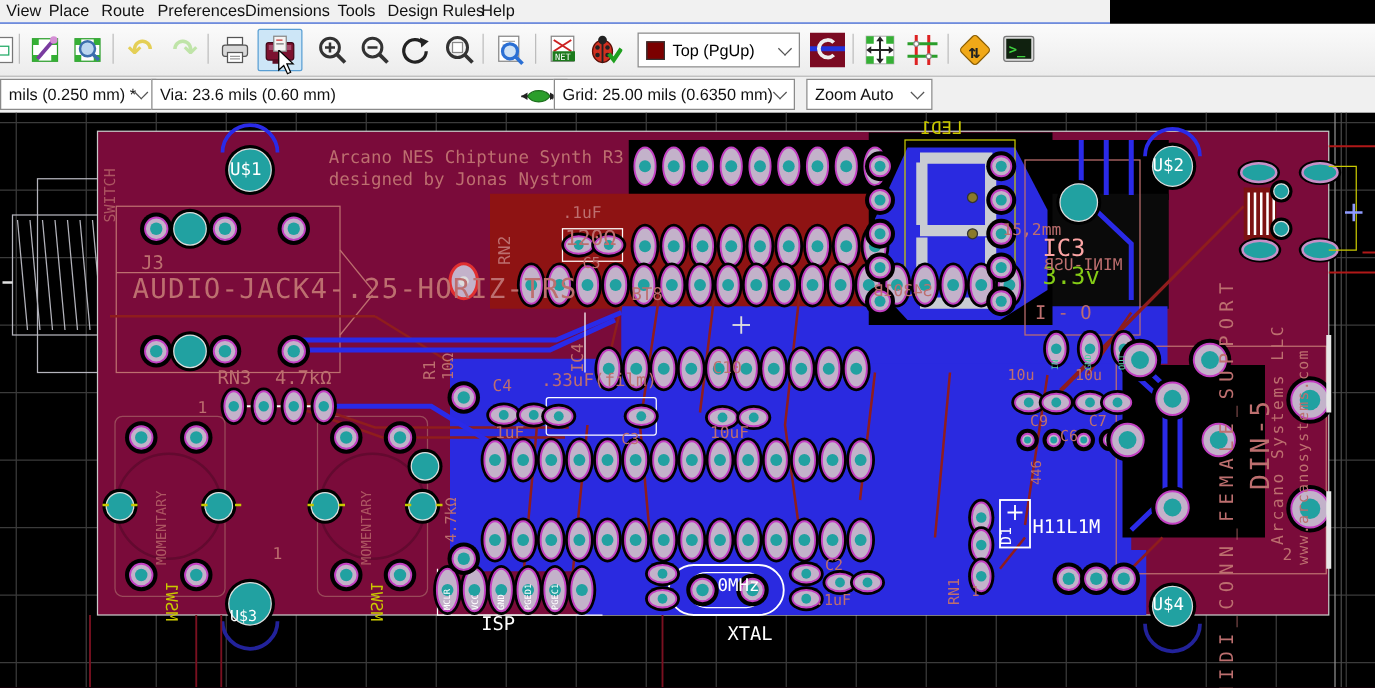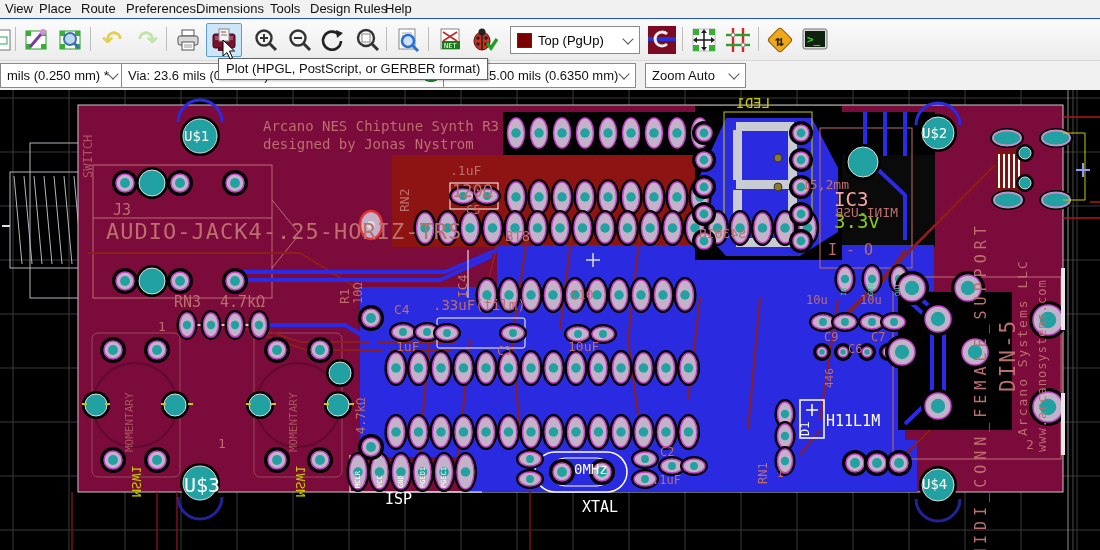--- a/index.html
+++ b/index.html
@@ -1,18 +1,18 @@
 <!DOCTYPE html>
 <html><head>
 <meta charset="utf-8">
 <style>
   html,body{margin:0;padding:0;background:#000;}
   #app{position:relative;width:1100px;height:550px;overflow:hidden;font-family:"Liberation Sans",sans-serif;background:#000;}
   
-  #menubar{position:absolute;left:0;top:0;width:1100px;height:18px;background:#f1f1f1;border-bottom:1px solid #1d4ed8;}
+  #menubar{position:absolute;left:0;top:0;width:888px;height:18px;background:#f1f1f1;border-bottom:1px solid #1d4ed8;}
   .menu-item{position:absolute;top:0;height:18px;line-height:18px;font-size:13px;color:#111;padding:0 3px;cursor:default;}
   
   #toolbar{position:absolute;left:0;top:19px;width:1100px;height:41px;background:linear-gradient(#fbfbfb,#ececec);border-bottom:1px solid #d9d9d9;}
   .tbtn{position:absolute;top:5px;width:30px;height:30px;display:flex;align-items:center;justify-content:center;border:1px solid transparent;border-radius:2px;}
   .tbtn.sel{background:#cde6f7;border:1px solid #5a9fd4;}
   .tsep{position:absolute;top:8px;width:1px;height:24px;background:#bdbdbd;}
   .uarrow{font-family:"DejaVu Sans",sans-serif;font-size:24px;line-height:24px;font-weight:bold;}
   #layer-combo{position:absolute;left:510px;top:7px;width:128px;height:26px;background:#fff;border:1px solid #8a8a8a;display:flex;align-items:center;font-size:13px;}
   .chev{width:7px;height:7px;border-right:1.6px solid #555;border-bottom:1.6px solid #555;transform:rotate(45deg);margin:-3px 7px 0 auto;flex:none;}
   .swatch{width:13px;height:13px;background:#7b0000;border:1px solid #333;margin:0 6px;flex:none;}
@@ -234,21 +234,20 @@
     <div class="combo" style="left:443px;width:185px">
       <span>Grid: 25.00 mils (0.6350 mm)</span>
         <span class="chev"></span>
     </div>
     <div class="combo" style="left:645px;width:93px">
       <span>Zoom Auto</span>
         <span class="chev"></span>
     </div>
   </div>
 
-  <div id="tooltip">Plot (HPGL, PostScript, or GERBER format)</div>
 
   <div id="cursor">
     <svg width="16" height="22">
         <polygon points="1,0 1,16 5,12.5 8,19 10.5,17.8 7.5,11 12.5,11" fill="#fff" stroke="#000" stroke-width="1"></polygon>
       </svg>
   </div>
 
   <svg id="pcb" style="position:absolute;left:0;top:90px;z-index:10" width="1100" height="460" viewBox="0 90 1100 460">
       <rect x="0" y="90" width="1100" height="460" fill="#000" stroke="none" stroke-width="1" rx="0"></rect>
       <line x1="13" y1="90" x2="13" y2="550" stroke="#3b3b3b" stroke-width="1"></line>
@@ -936,21 +935,21 @@
       <div class="lbl" style="left: 1016px; top: 436px; font-size: 13px; color: rgb(189, 111, 111); letter-spacing: 2px; transform: rotate(-90deg);">Arcano Systems LLC</div>
       <div class="lbl" style="left: 1036px; top: 452px; font-size: 12px; color: rgb(189, 111, 111); letter-spacing: 1px; transform: rotate(-90deg);">www.arcanosystems.com</div>
       <div class="lbl" style="left: 1026px; top: 438px; font-size: 13px; color: rgb(189, 111, 111); letter-spacing: 0px;">2</div>
       <div class="lbl" style="left: 143px; top: 497px; font-size: 13px; color: rgb(201, 201, 0); letter-spacing: 0px; transform: rotate(90deg) scale(-1, 1);">MSW1</div>
       <div class="lbl" style="left: 307px; top: 497px; font-size: 13px; color: rgb(201, 201, 0); letter-spacing: 0px; transform: rotate(90deg) scale(-1, 1);">MSW1</div>
       <div class="lbl" style="left: 124px; top: 452px; font-size: 11px; color: rgba(189, 111, 111, 0.75); letter-spacing: 0px; transform: rotate(-90deg);">MOMENTARY</div>
       <div class="lbl" style="left: 288px; top: 452px; font-size: 11px; color: rgba(189, 111, 111, 0.75); letter-spacing: 0px; transform: rotate(-90deg);">MOMENTARY</div>
       <div class="lbl" style="left: 82px; top: 178px; font-size: 12px; color: rgba(189, 111, 111, 0.75); letter-spacing: 0px; transform: rotate(-90deg);">SWITCH</div>
       <div class="lbl" style="left: 184px; top: 129px; font-size: 14px; color: rgb(255, 255, 255); letter-spacing: 0px;">U$1</div>
       <div class="lbl" style="left: 922px; top: 126px; font-size: 14px; color: rgb(255, 255, 255); letter-spacing: 0px;">U$2</div>
-      <div class="lbl" style="left: 184px; top: 475px; font-size: 20px; color: rgb(255, 255, 255); letter-spacing: 0px;">U$3</div>
+      <div class="lbl" style="left: 184px; top: 487px; font-size: 12px; color: rgb(255, 255, 255); letter-spacing: 0px;">U$3</div>
       <div class="lbl" style="left: 922px; top: 477px; font-size: 14px; color: rgb(255, 255, 255); letter-spacing: 0px;">U$4</div>
       <div class="lbl" style="left: 898px; top: 206px; font-size: 13px; color: rgb(189, 111, 111); letter-spacing: 0px; transform: scale(-1, 1);">MINI-USB</div>
       <div class="lbl" style="left: 355px; top: 488px; font-size: 7px; color: rgb(255, 255, 255); transform: rotate(-90deg);">MCLR</div>
       <div class="lbl" style="left: 376.5px; top: 488px; font-size: 7px; color: rgb(255, 255, 255); transform: rotate(-90deg);">VCC</div>
       <div class="lbl" style="left: 398px; top: 488px; font-size: 7px; color: rgb(255, 255, 255); transform: rotate(-90deg);">GND</div>
       <div class="lbl" style="left: 419.5px; top: 488px; font-size: 7px; color: rgb(255, 255, 255); transform: rotate(-90deg);">PGED1</div>
       <div class="lbl" style="left: 441px; top: 488px; font-size: 7px; color: rgb(255, 255, 255); transform: rotate(-90deg);">PGEC1</div>
       <div class="lbl" style="left: 841px; top: 296px; font-size: 7px; color: rgb(82, 201, 163); transform: rotate(-90deg);">IN</div>
       <div class="lbl" style="left: 868px; top: 296px; font-size: 7px; color: rgb(82, 201, 163); transform: rotate(-90deg);">GND</div>
       <div class="lbl" style="left: 895px; top: 296px; font-size: 7px; color: rgb(82, 201, 163); transform: rotate(-90deg);">OUT</div>

